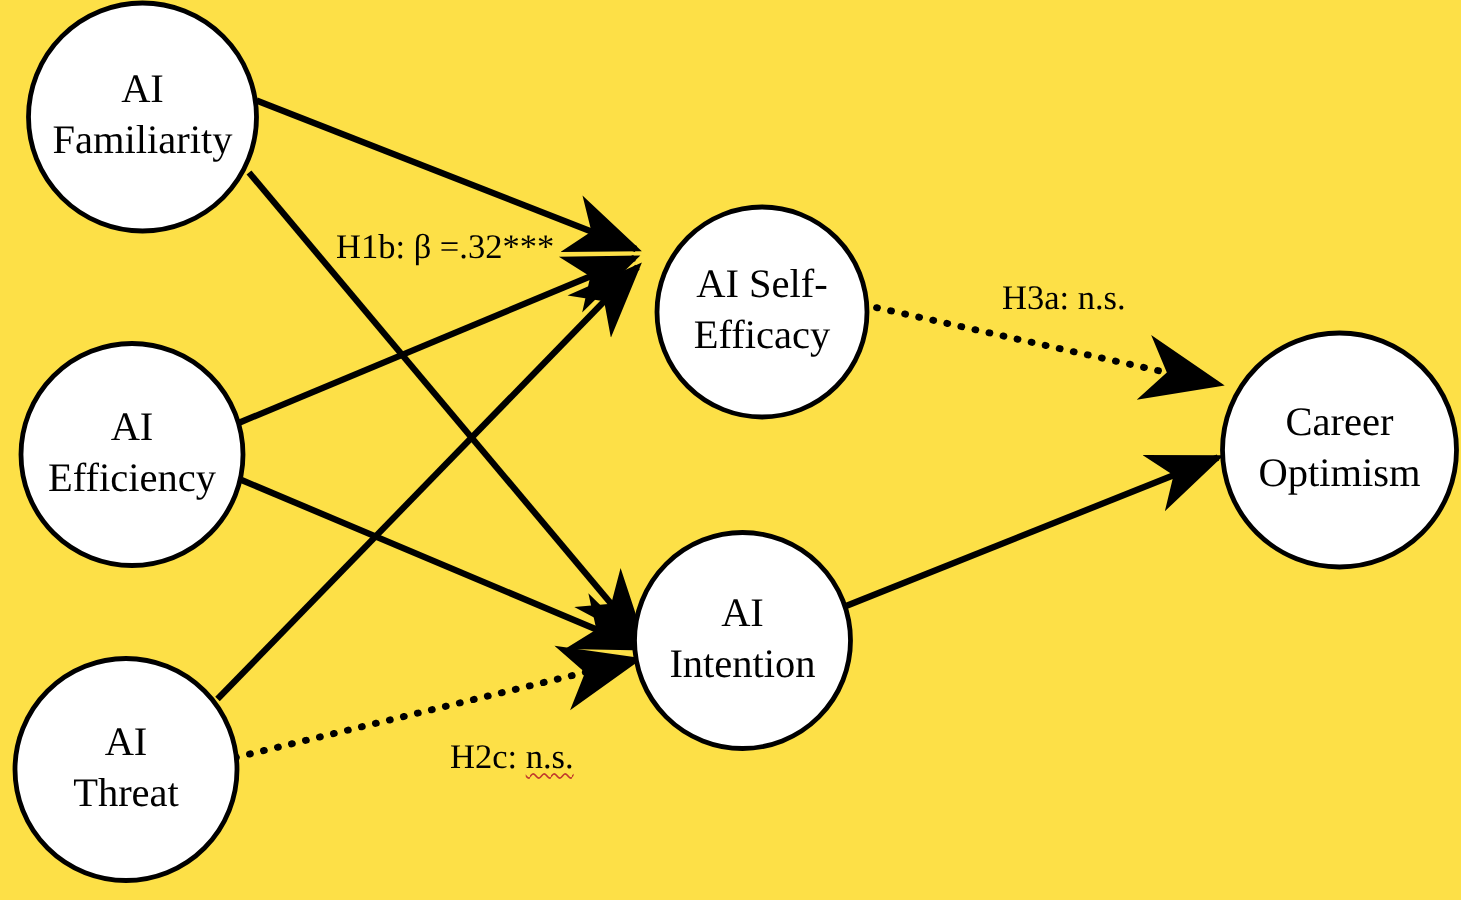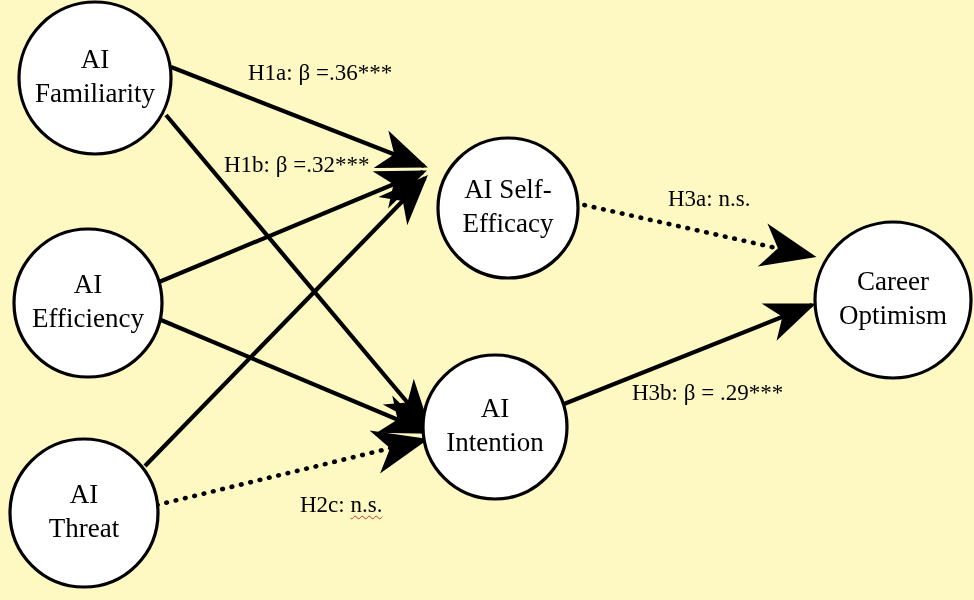--- a/index.html
+++ b/index.html
@@ -4,21 +4,21 @@
 <style>
   html, body {
     margin: 0;
     padding: 0;
     background: #ffffff;
   }
   #diagram-root {
     position: relative;
     width: 974px;
     height: 600px;
-    background: #fef9c3;
+    background: #fde047;
     font-family: "Liberation Serif", "DejaVu Serif", serif;
     overflow: hidden;
   }
   svg.canvas {
     position: absolute;
     top: 0;
     left: 0;
     width: 974px;
     height: 600px;
   }
@@ -122,26 +122,24 @@
       <text class="node-label" x="495" y="445">Intention</text>
     </g>
 
     <g>
       <circle class="node-circle" cx="893" cy="300" r="78"></circle>
       <text class="node-label" x="893" y="284">Career</text>
       <text class="node-label" x="893" y="318">Optimism</text>
     </g>
   </svg>
 
-  <div class="edge-label-box edge-label" style="left:248px; top:60px;">H1a: β =.36***</div>
 
   <div class="edge-label-box edge-label" style="left:224px; top:152px;">H1b: β =.32***</div>
 
 
 
 
   <div class="edge-label-box edge-label" style="left:300px; top:492px;"><span>H2c: </span><span class="spellcheck">n.s.</span></div>
 
   <div class="edge-label-box edge-label" style="left:668px; top:186px;">H3a: n.s.</div>
 
-  <div class="edge-label-box edge-label" style="left:632px; top:380px;">H3b: β = .29***</div>
 
 </div>
 
 </body></html>

